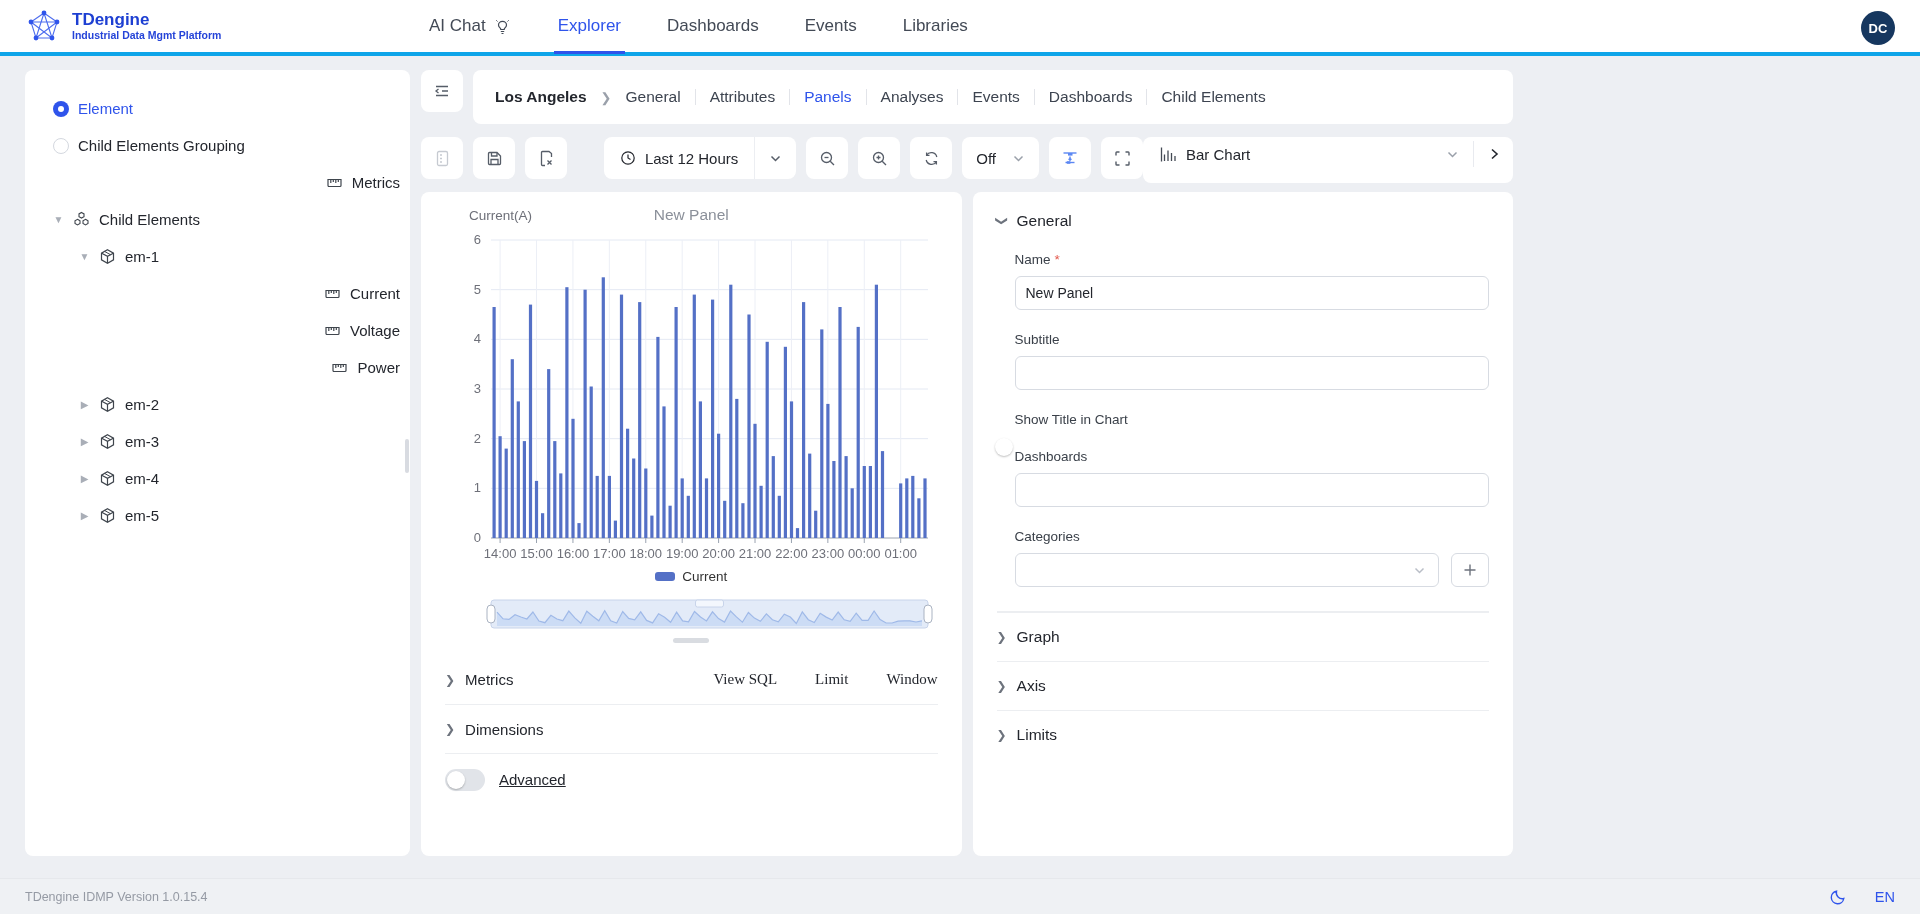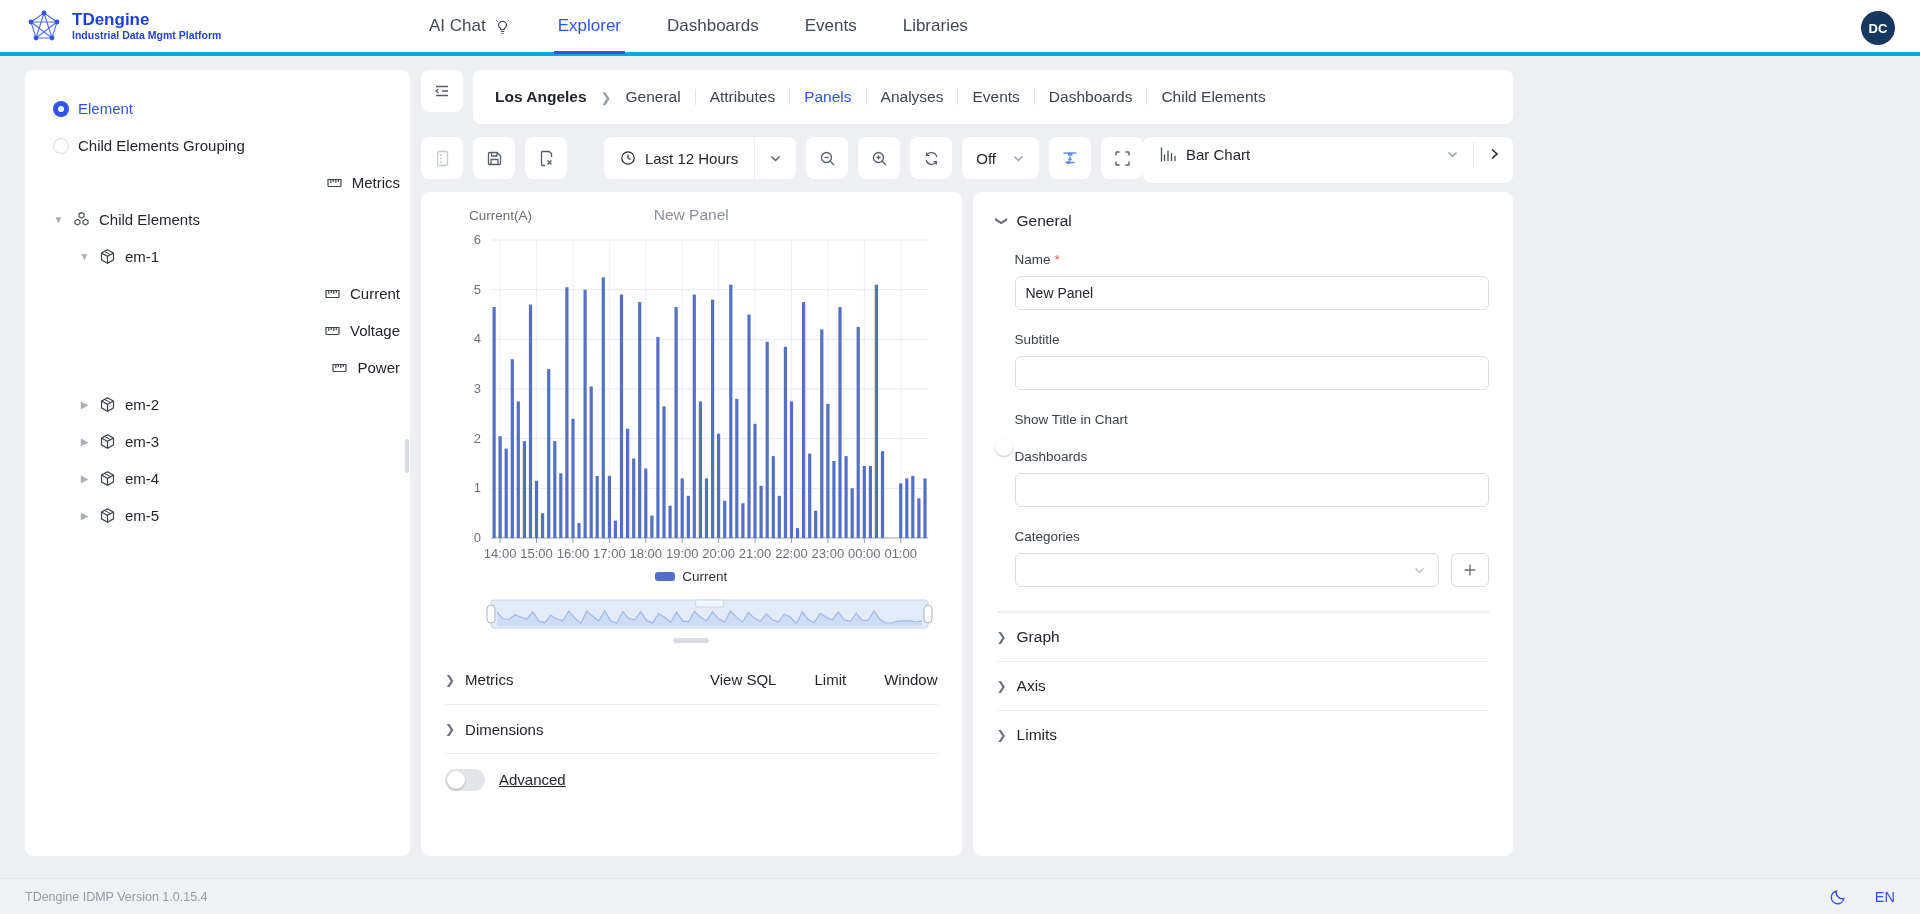--- a/index.html
+++ b/index.html
@@ -59,21 +59,21 @@
   .main-card { margin-top:13px; flex:1; padding:14px 24px 0 24px; display:flex; flex-direction:column; overflow:hidden; }
   .chart-head { position:relative; height:26px; }
   .chart-title { position:absolute; left:0; right:0; text-align:center; font-size:15.5px; color:#8b909a; }
   .legend { display:flex; justify-content:center; align-items:center; gap:7px; height:24px; font-size:13.5px; color:#333; }
   .legend-mark { width:20px; height:9px; border-radius:3px; }
   .hscroll { height:5px; margin:6px auto 2px auto; width:36px; border-radius:3px; background:#d9dce1; }
   .sect { border-top:1px solid #eceef1; height:49px; display:flex; align-items:center; gap:10px; font-size:15px; color:#23262d; }
   .sect:first-of-type { border-top:none; }
   .sect .chev { color:#6d737d; font-size:12px; }
   .sect-links { margin-left:auto; display:flex; gap:38px; }
-  .sect-links span { cursor:pointer; }
+  .sect-links span { cursor:pointer;font-family:Liberation Serif, serif; }
   .adv-row { border-top:1px solid #eceef1; height:52px; display:flex; align-items:center; gap:14px; font-size:15px;text-decoration:underline; }
   .toggle { width:40px; height:22px; border-radius:11px; position:relative; cursor:pointer; flex:none; }
   .toggle .knob { position:absolute; top:2px; width:18px; height:18px; border-radius:50%; background:#fff; box-shadow:0 1px 2px rgba(0,0,0,.25); }
   .toggle.on { background:#2457f5; } .toggle.on .knob { right:2px; }
   .toggle.off { background:#e1e4e9; } .toggle.off .knob { left:2px; }
   .right-head { height:46px; display:flex; align-items:center; padding:0 0 12px 16px; }
   .right-head .ct-label { font-size:15px; color:#23262d; margin-left:10px; flex:1; }
   .right-head .chev-dn { color:#9aa0aa; margin-right:14px; }
   .right-head .expander { border-left:1px solid #e8eaef; width:40px; height:26px; display:flex; align-items:center; justify-content:center; cursor:pointer; color:#23262d; }
   .right-body { margin-top:13px; flex:1; padding:20px 24px 0 24px; overflow:hidden; }

